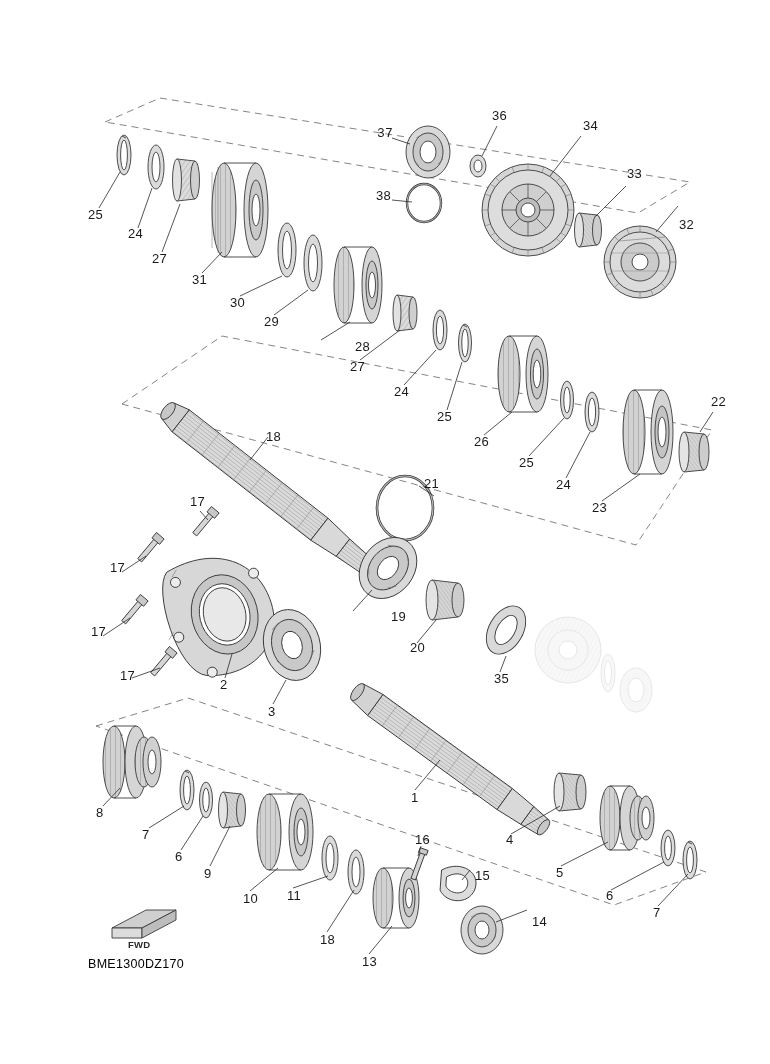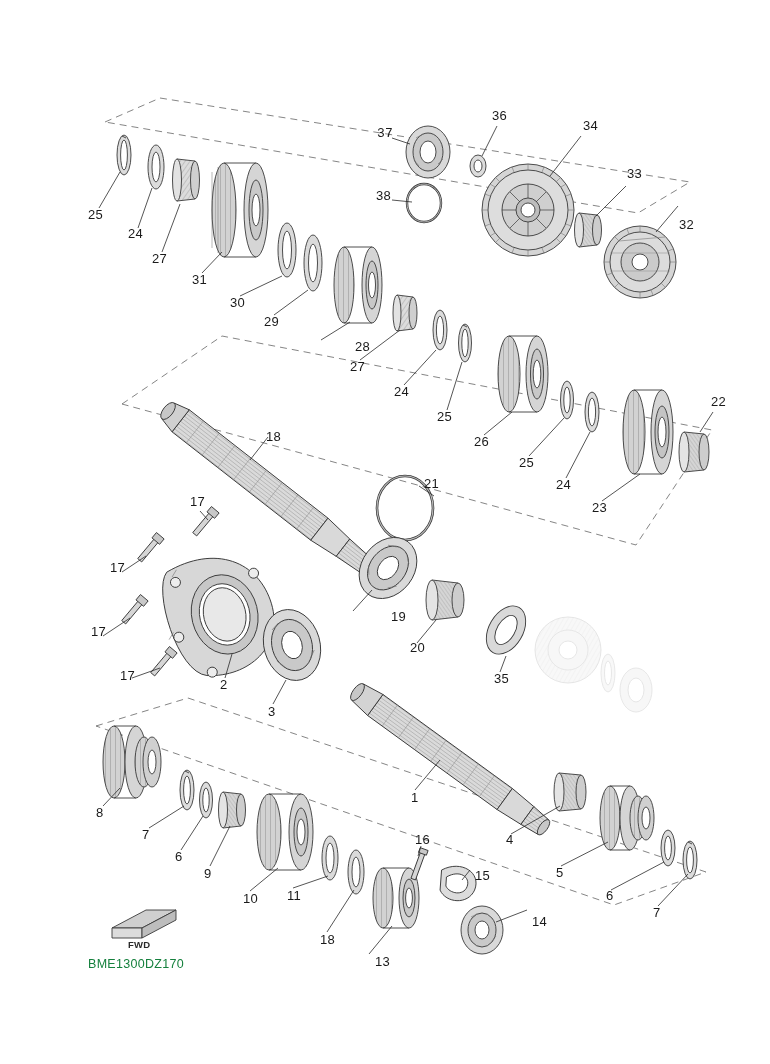--- a/index.html
+++ b/index.html
@@ -29,21 +29,21 @@
     font-family: "Liberation Sans", sans-serif;
     font-size: 13px;
     color: #1a1a1a;
     white-space: nowrap;
     letter-spacing: 0.2px;
   }
   .partcode {
     position: absolute;
     font-family: "Liberation Sans", sans-serif;
     font-size: 12.5px;
-    color: #15803d;
+    color: #000000;
     letter-spacing: 0.3px;
   }
   .fwd-label {
     position: absolute;
     font-family: "Liberation Sans", sans-serif;
     font-size: 9.5px;
     color: #2a2a2a;
     font-weight: bold;
     letter-spacing: 0.3px;
   }
@@ -527,21 +527,21 @@
   <div class="callout" style="left:220px; top:677px;">2</div>
   <div class="callout" style="left:268px; top:704px;">3</div>
 
   <div class="callout" style="left:96px; top:805px;">8</div>
   <div class="callout" style="left:142px; top:827px;">7</div>
   <div class="callout" style="left:175px; top:849px;">6</div>
   <div class="callout" style="left:204px; top:866px;">9</div>
   <div class="callout" style="left:243px; top:891px;">10</div>
   <div class="callout" style="left:287px; top:888px;">11</div>
   <div class="callout" style="left:320px; top:932px;">18</div>
-  <div class="callout" style="left:375px; top:954px;">13</div>
+  <div class="callout" style="left:362px; top:954px;">13</div>
   <div class="callout" style="left:415px; top:832px;">16</div>
   <div class="callout" style="left:475px; top:868px;">15</div>
   <div class="callout" style="left:532px; top:914px;">14</div>
   <div class="callout" style="left:411px; top:790px;">1</div>
   <div class="callout" style="left:506px; top:832px;">4</div>
   <div class="callout" style="left:556px; top:865px;">5</div>
   <div class="callout" style="left:606px; top:888px;">6</div>
   <div class="callout" style="left:653px; top:905px;">7</div>
 
   <div class="fwd-label" style="left:128px; top:915px;margin-top:24px;">FWD</div>

